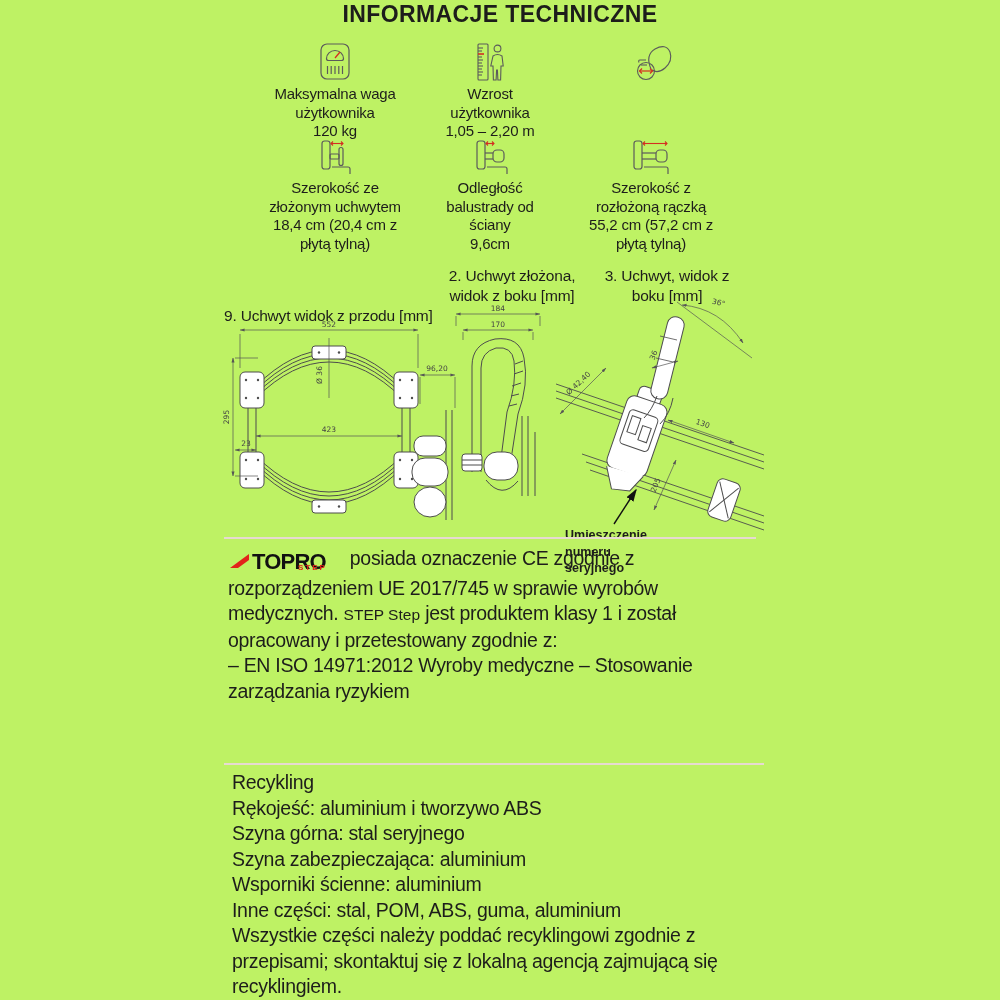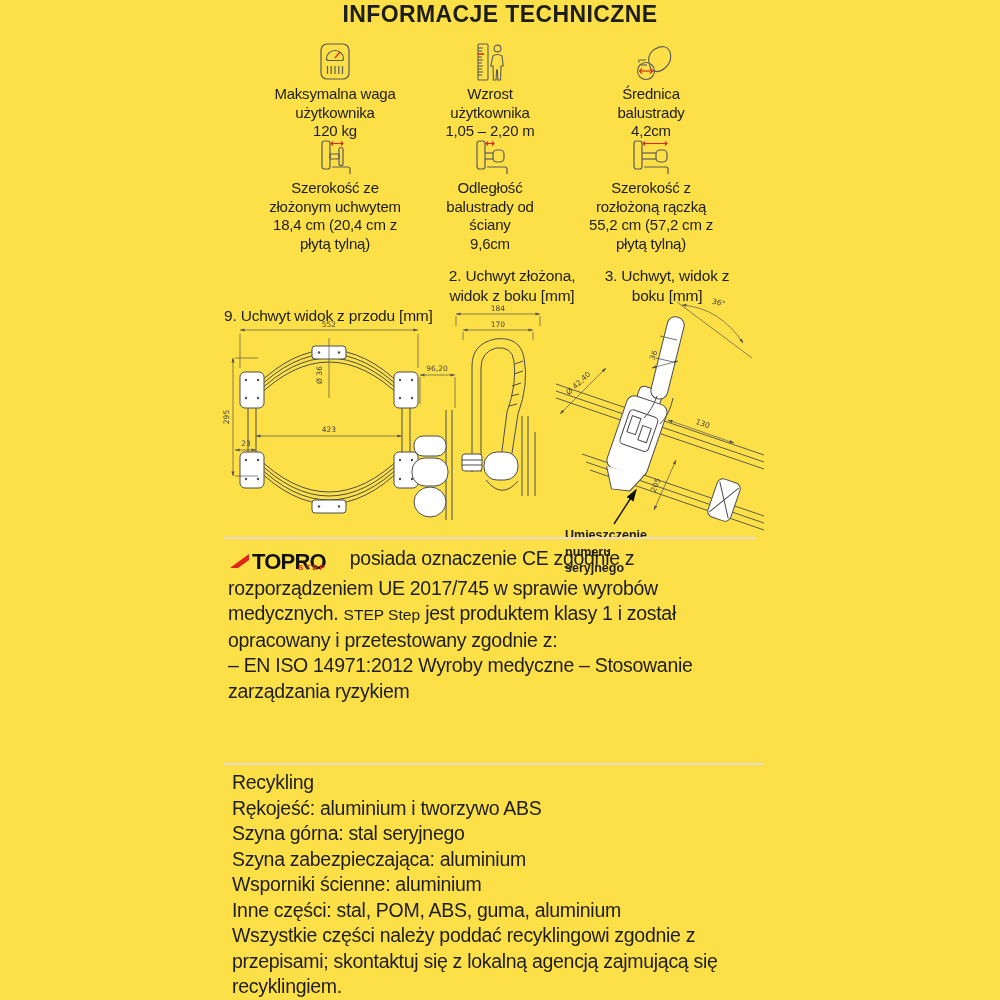--- a/index.html
+++ b/index.html
@@ -1,16 +1,16 @@
 <!DOCTYPE html>
 <html><head>
 <meta charset="utf-8">
 <style>
   html,body{margin:0;padding:0;background:#fff;}
-  .page{position:relative;width:1000px;height:1000px;background:#fde047;overflow:hidden;
+  .page{position:relative;width:1000px;height:1000px;background:#bef264;overflow:hidden;
         font-family:"Liberation Sans","DejaVu Sans",sans-serif;color:#1d1d1b;}
   .title{position:absolute;top:1px;left:0;width:100%;text-align:center;
          font-size:23px;font-weight:bold;letter-spacing:.4px;}
   .pre{white-space:pre-line;}
   .cell{position:absolute;text-align:center;}
   .cicon{height:40px;display:flex;align-items:flex-end;justify-content:center;margin-bottom:3px;}
   .ctext{font-size:15px;line-height:18.5px;letter-spacing:-.2px;}
   .dlabel{position:absolute;font-size:15.5px;line-height:19.5px;letter-spacing:-.2px;}
   .drw{position:absolute;}
   .caption{position:absolute;font-size:12.5px;font-weight:bold;line-height:16.5px;margin-top:40px;}
@@ -85,23 +85,20 @@
           <path d="M19,23 h-6"></path>
           <circle cx="18" cy="29" r="8.5"></circle>
         </g>
         <g stroke="#d42f21" stroke-width="1.2" fill="none">
           <line x1="11.5" y1="29" x2="24.5" y2="29"></line>
           <polyline points="14,26.5 11.5,29 14,31.5"></polyline>
           <polyline points="22,26.5 24.5,29 22,31.5"></polyline>
         </g>
       </svg>
     </div>
-    <div class="ctext pre">Średnica
-balustrady
-4,2cm</div>
   </div>
 
   <div class="cell" style="left:240px;top:138px;width:190px">
     <div class="cicon" style="height:38px">
       <svg width="46" height="40" viewBox="0 0 46 40">
         <g stroke="#5b5b5b" stroke-width="1.2" fill="none">
           <rect x="10" y="5" width="8" height="28" rx="2.5"></rect>
           <rect x="18" y="18" width="9" height="5" rx="1"></rect>
           <rect x="27" y="11.5" width="4" height="18" rx="2"></rect>
           <path d="M20,31 h16 q2,0 2,2 v5"></path>

